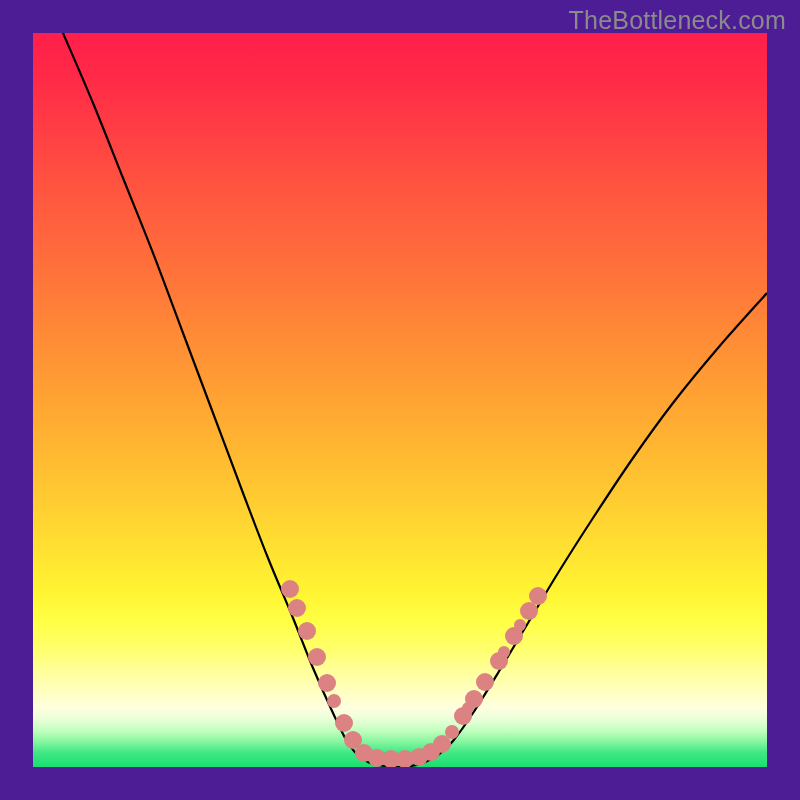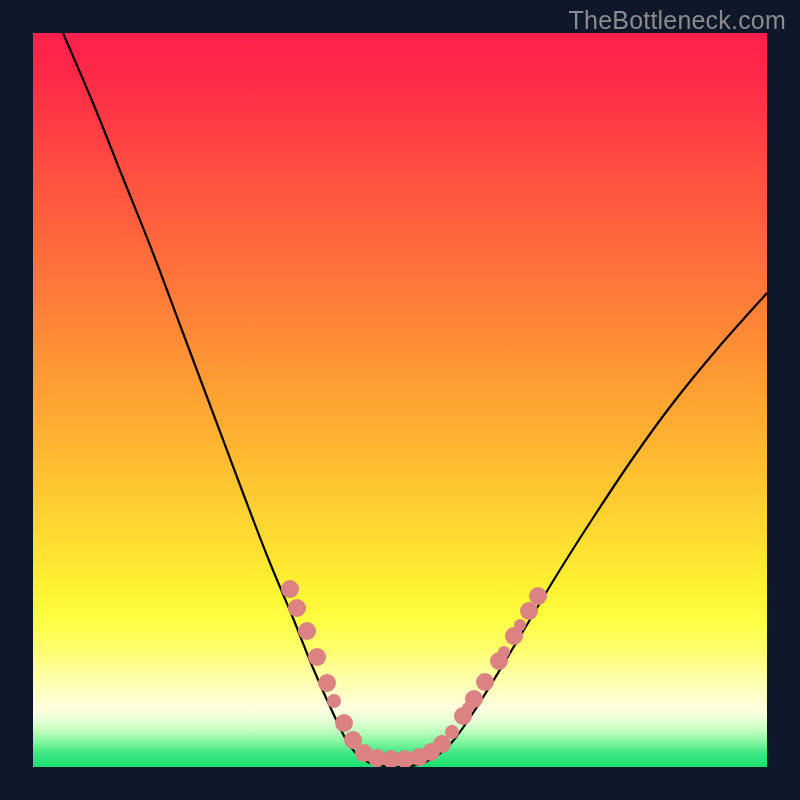--- a/index.html
+++ b/index.html
@@ -10,21 +10,21 @@
     background: #000;
     font-family: Arial, Helvetica, sans-serif;
     overflow: hidden;
   }
   .frame {
     position: absolute;
     left: 0;
     top: 0;
     width: 800px;
     height: 800px;
-    background: #0f172a;
+    background: #4c1d95;
   }
   .plot-area {
     position: absolute;
     left: 33px;
     top: 33px;
     width: 734px;
     height: 734px;
     overflow: hidden;
     background: linear-gradient(
       to bottom,

